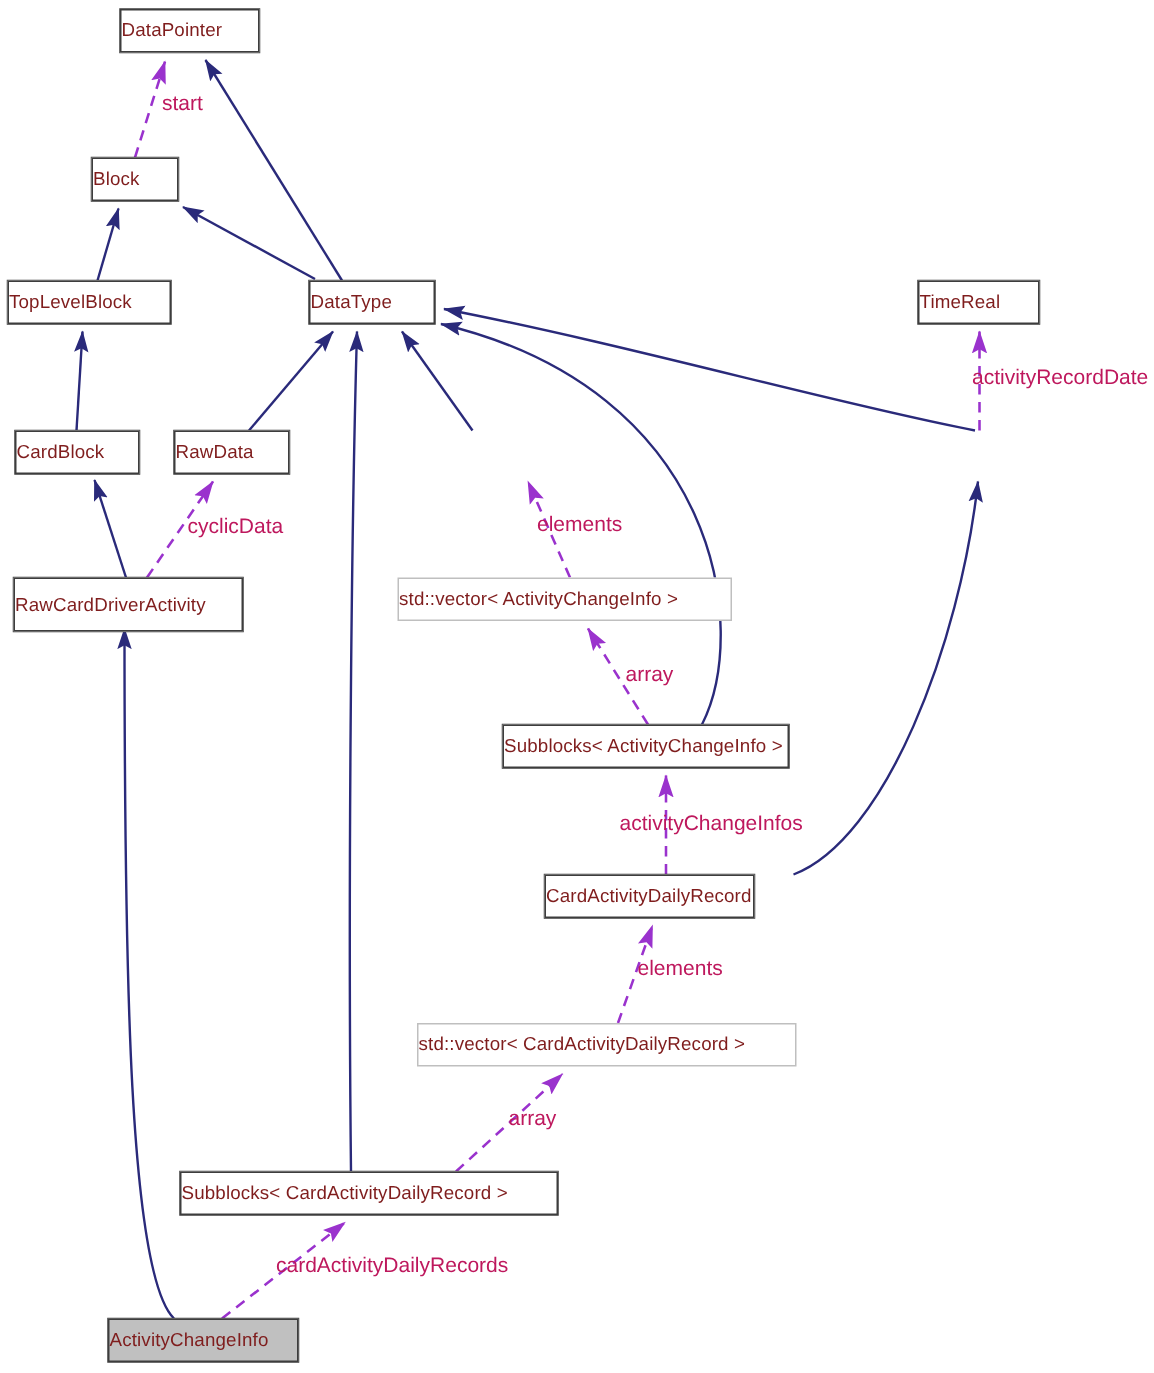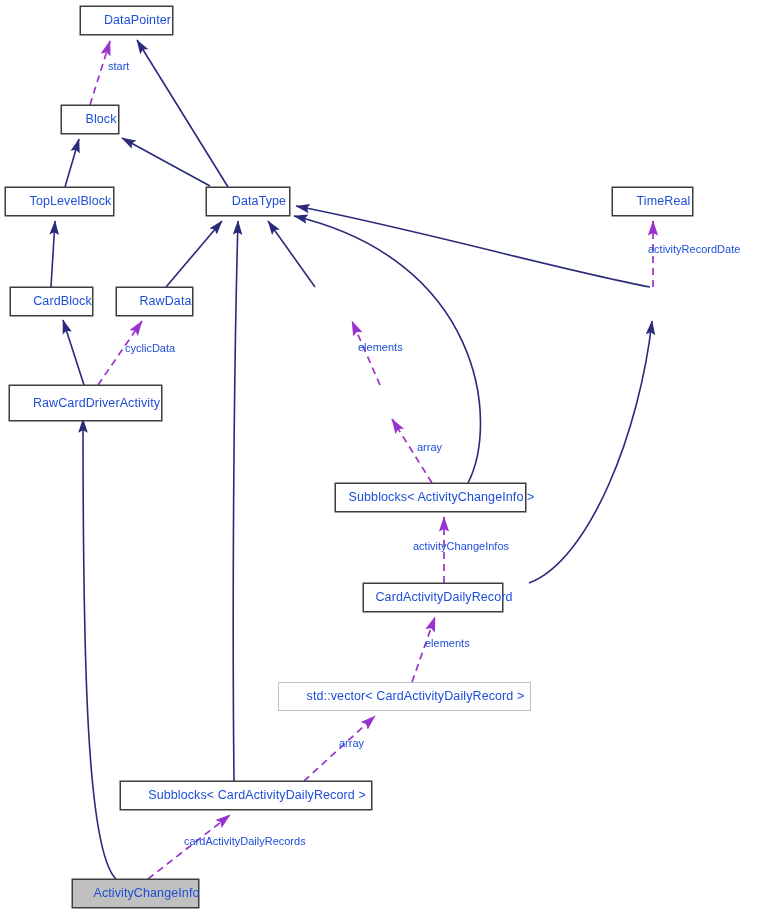--- a/index.html
+++ b/index.html
@@ -22,49 +22,48 @@
     left: 0;
     top: 0;
     width: 769px;
     height: 915px;
   }
   .node {
     position: absolute;
     box-sizing: border-box;
     display: flex;
     align-items: center;
-    justify-content: center;
+    justify-content: flex-start;
     background: #ffffff;
     border: 1px solid #404040;
-    color: #1d4ed8;
+    color: #7f1d1d;
     font-size: 12.5px;
     line-height: 1;
     white-space: nowrap;
     letter-spacing: 0.1px;
     z-index: 5;
-    padding-left: 22px;
   }
   .node.solid {
     border: 1px solid #3d3d3d;
     box-shadow: 0 0 0 0.5px #3d3d3d;
   }
   .node.faded {
     border: 1px solid #bfbfbf;
     box-shadow: none;
   }
   .node.current {
     background: #c0c0c0;
     border: 1px solid #3d3d3d;
     box-shadow: 0 0 0 0.5px #3d3d3d;
   }
   .edge-label {
     position: absolute;
     font-family: "Liberation Sans", sans-serif;
-    font-size: 11px;
-    color: #1d4ed8;
+    font-size: 14px;
+    color: #be185d;
     white-space: nowrap;
     line-height: 1;
     z-index: 4;
     background: transparent;
   }
 </style>
 </head>
 <body>
 
 <div id="diagram-root">
@@ -155,20 +154,23 @@
   <div class="node solid" style="left:116px; top:287px; width:77px; height:29px;">
     <span>RawData</span>
   </div>
 
 
 
   <div class="node solid" style="left:9px; top:385px; width:153px; height:36px;">
     <span>RawCardDriverActivity</span>
   </div>
 
+  <div class="node faded" style="left:265px; top:385px; width:223px; height:29px;">
+    <span>std::vector&lt; ActivityChangeInfo &gt;</span>
+  </div>
 
   <div class="node solid" style="left:335px; top:483px; width:191px; height:29px;">
     <span>Subblocks&lt; ActivityChangeInfo &gt;</span>
   </div>
 
   <div class="node solid" style="left:363px; top:583px; width:140px; height:29px;">
     <span>CardActivityDailyRecord</span>
   </div>
 
   <div class="node faded" style="left:278px; top:682px; width:253px; height:29px;">

